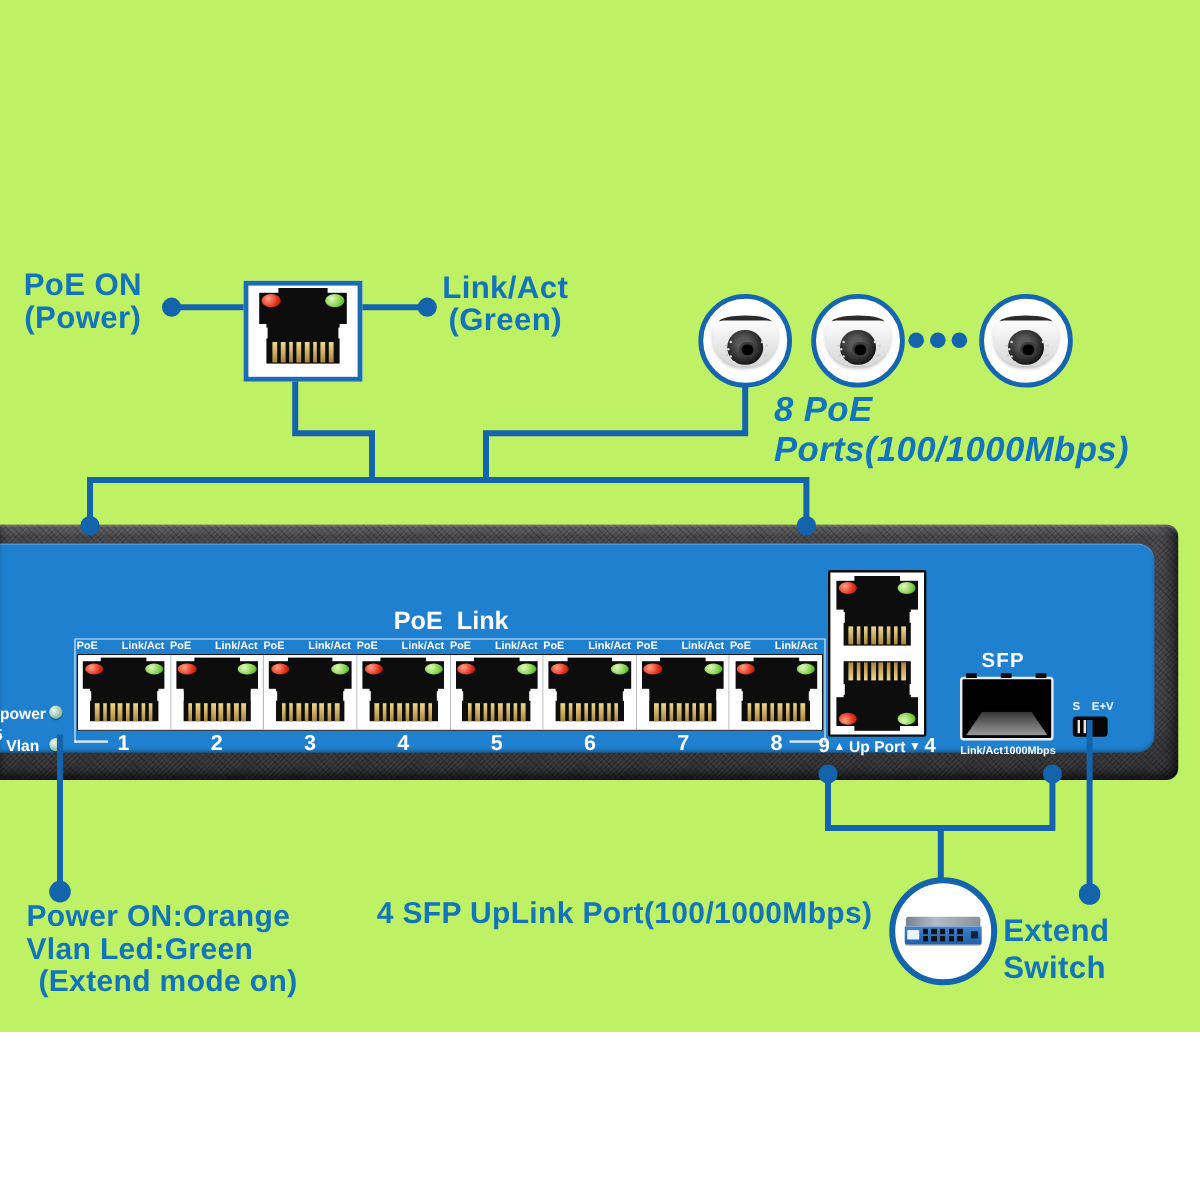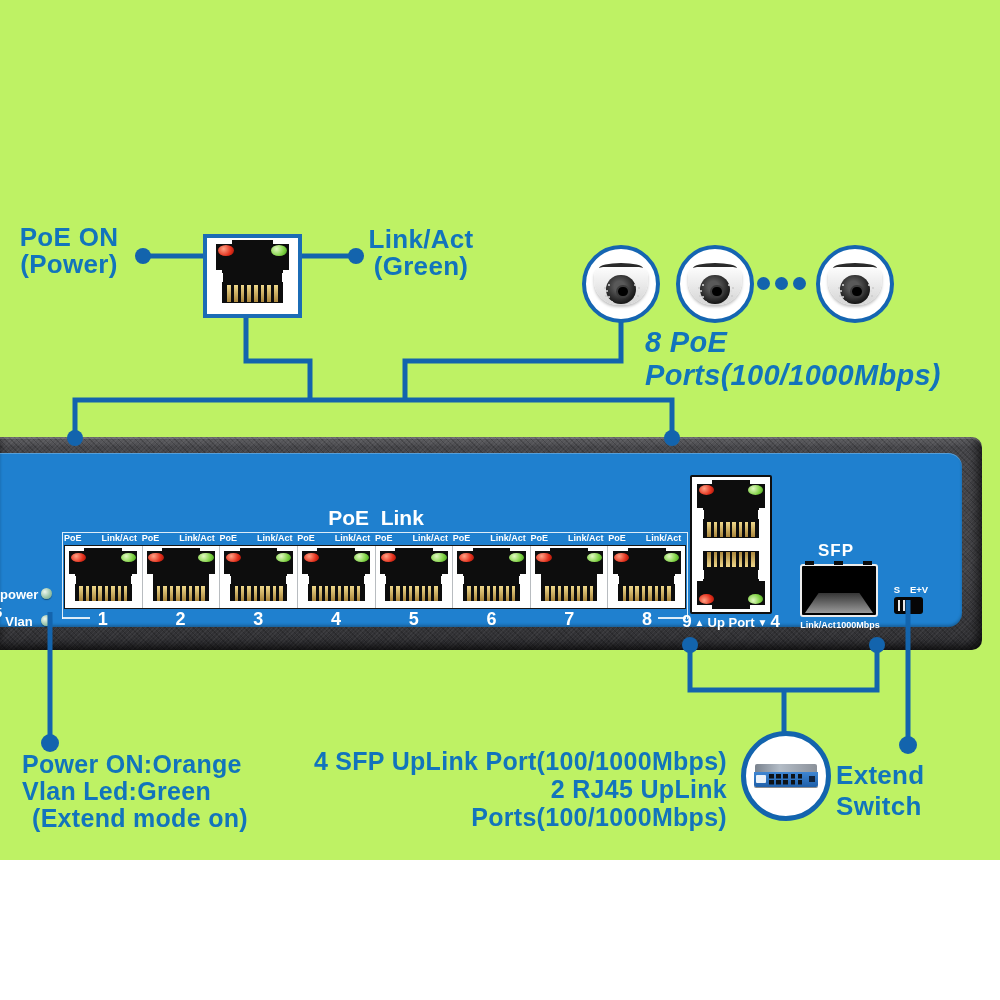--- a/index.html
+++ b/index.html
@@ -529,21 +529,20 @@
   </div>
 
   <div class="abs ann ann-power">
     <div>Power ON:Orange</div>
     <div>Vlan Led:Green</div>
     <div class="ind">(Extend mode on)</div>
   </div>
 
   <div class="abs ann ann-uplink">
     <div>4 SFP UpLink Port(100/1000Mbps)</div>
-    <div>2 RJ45 UpLink Ports(100/1000Mbps)</div>
   </div>
 
   <div class="abs extend-circle">
     <div class="mini-switch">
       <i class="ms-top"></i>
       <i class="ms-body">
           <i class="ms-label"></i>
           <i class="ms-ports"></i>
           <i class="ms-sfp"></i>
         </i>

